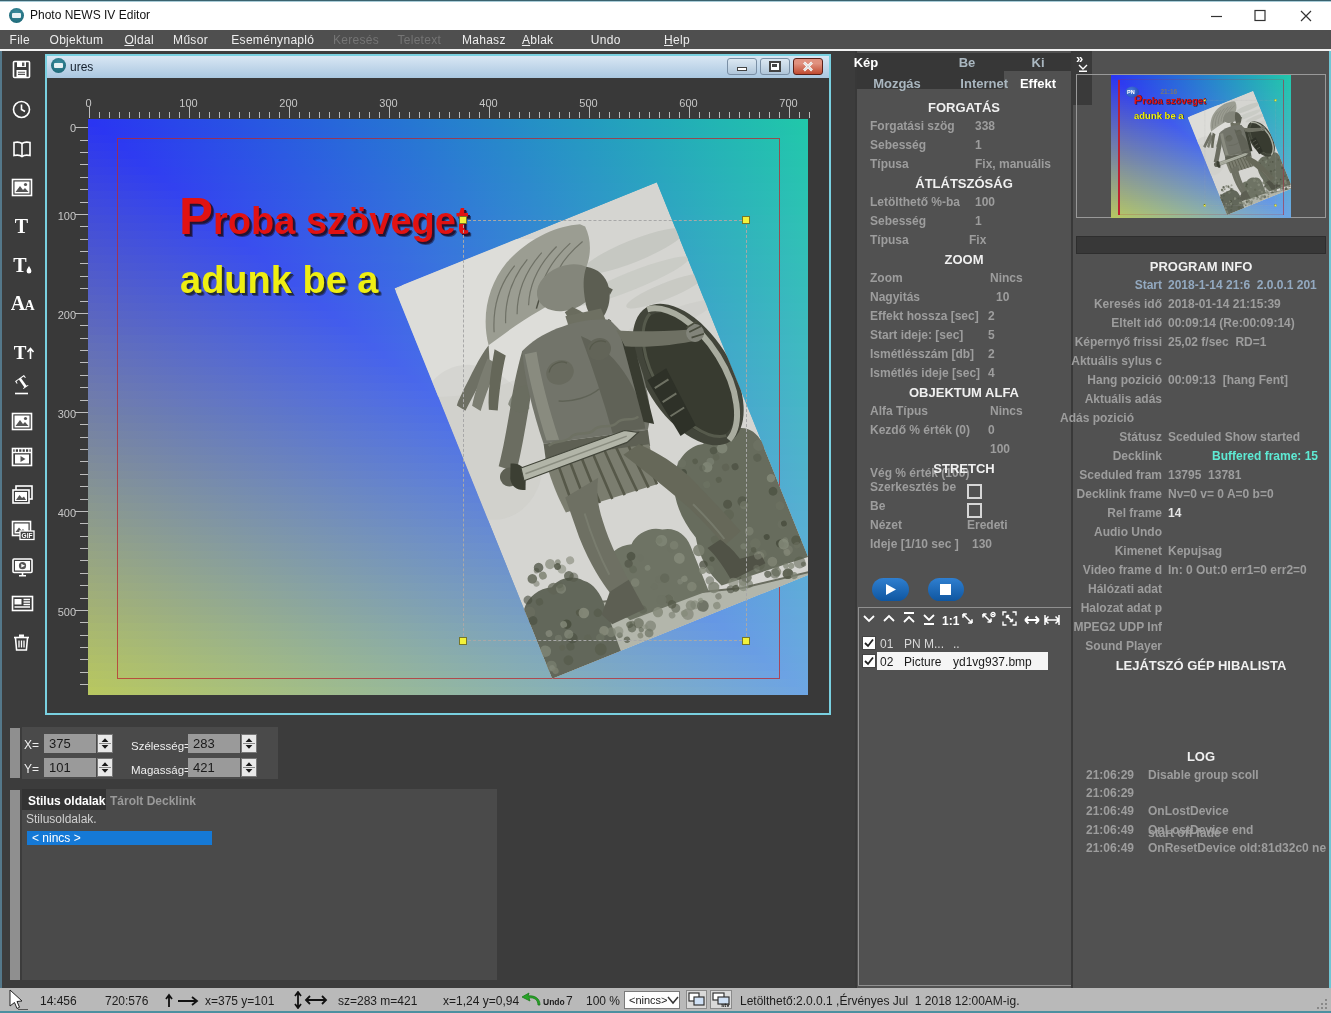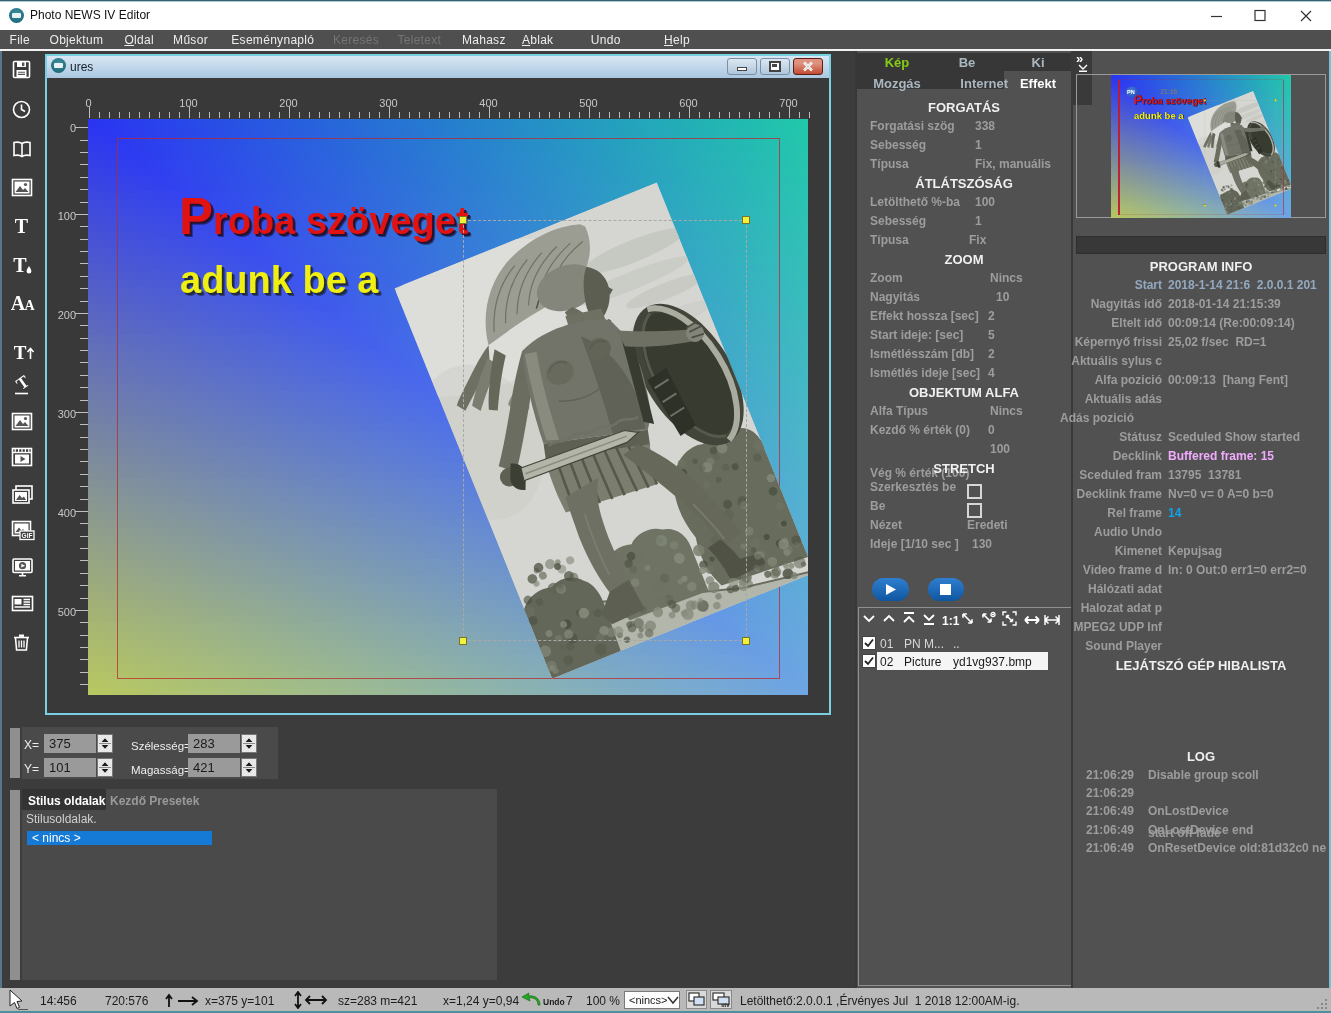--- a/index.html
+++ b/index.html
@@ -601,21 +601,21 @@
 <div class="hdl" style="left:371px;top:97px"></div>
 <div class="hdl" style="left:654px;top:97px"></div>
 <div class="hdl" style="left:371px;top:518px"></div>
 <div class="hdl" style="left:654px;top:518px"></div>
   </div>
 
 <div class="abs" style="left:857px;top:51px;width:214px;height:937px;background:#515151"></div>
 <div class="abs" style="left:855px;top:51px;width:2px;height:937px;background:#383838"></div>
 <div class="abs" style="left:857px;top:53px;width:214px;height:36px;background:#373737"></div>
 <div class="abs" style="left:1004px;top:71px;width:67px;height:18px;background:#515151"></div>
-<div class="pl" style="left:857px;top:55px;width:80px;text-align:center;color:#84cc16;font-weight:bold;font-size:13px">Kép</div>
+<div class="pl" style="left:826px;top:55px;width:80px;text-align:center;color:#ffffff;font-weight:bold;font-size:13px">Kép</div>
 <div class="pl" style="left:927px;top:55px;width:80px;text-align:center;color:#aab7c0;font-weight:bold;font-size:13px">Be</div>
 <div class="pl" style="left:998px;top:55px;width:80px;text-align:center;color:#aab7c0;font-weight:bold;font-size:13px">Ki</div>
 <div class="pl" style="left:857px;top:76px;width:80px;text-align:center;color:#aab7c0;font-weight:bold;font-size:13px">Mozgás</div>
 <div class="pl" style="left:928px;top:76px;width:80px;text-align:right;color:#aab7c0;font-weight:bold;font-size:13px">Internet</div>
 <div class="pl" style="left:998px;top:76px;width:80px;text-align:center;color:#fff;font-weight:bold;font-size:13px">Effekt</div>
 <div class="ph" style="left:857px;top:100px;width:214px">FORGATÁS</div>
 <div class="pl" style="left:870px;top:119px">Forgatási szög</div>
 <div class="pl" style="left:975px;top:119px">338</div>
 <div class="pl" style="left:870px;top:138px">Sebesség</div>
 <div class="pl" style="left:975px;top:138px">1</div>
@@ -1045,41 +1045,41 @@
 <div style="position:absolute;left:64px;top:56px;font-size:22px;font-weight:bold;color:#fff">PN</div>
 <div style="position:absolute;left:198px;top:52px;font-size:26px;color:#777;font-weight:bold">21:16</div>
 </div>
 <div style="position:absolute;left:7px;top:5px;width:1.5px;height:135px;background:rgba(190,30,45,0.95)"></div>
 <div style="position:absolute;left:172px;top:5px;width:1px;height:135px;background:rgba(170,40,60,0.5)"></div>
 </div>
 <div class="abs" style="left:1076px;top:236px;width:250px;height:18px;background:#383838;border:1px solid #2e2e2e"></div>
 <div class="ph" style="left:1073px;top:259px;width:256px">PROGRAM INFO</div>
 <div class="pl" style="left:1060px;top:278px;width:102px;text-align:right;white-space:nowrap;color:#93a9c0">Start</div>
 <div class="pl" style="left:1168px;top:278px;white-space:nowrap;color:#93a9c0">2018-1-14 21:6&nbsp;&nbsp;2.0.0.1 201</div>
-<div class="pl" style="left:1060px;top:297px;width:102px;text-align:right;white-space:nowrap;color:#9d9d9d">Nagyitás idő</div>
+<div class="pl" style="left:1060px;top:297px;width:102px;text-align:right;white-space:nowrap;color:#9d9d9d">Keresés idő</div>
 <div class="pl" style="left:1168px;top:297px;white-space:nowrap;color:#9d9d9d">2018-01-14 21:15:39</div>
 <div class="pl" style="left:1060px;top:316px;width:102px;text-align:right;white-space:nowrap;color:#9d9d9d">Eltelt idő</div>
 <div class="pl" style="left:1168px;top:316px;white-space:nowrap;color:#9d9d9d">00:09:14 (Re:00:09:14)</div>
 <div class="pl" style="left:1060px;top:335px;width:102px;text-align:right;white-space:nowrap;color:#9d9d9d">Képernyő frissi</div>
 <div class="pl" style="left:1168px;top:335px;white-space:nowrap;color:#9d9d9d">25,02 f/sec&nbsp;&nbsp;RD=1</div>
 <div class="pl" style="left:1060px;top:354px;width:102px;text-align:right;white-space:nowrap;color:#9d9d9d">Aktuális sylus c</div>
-<div class="pl" style="left:1060px;top:373px;width:102px;text-align:right;white-space:nowrap;color:#9d9d9d">Alfa pozició</div>
+<div class="pl" style="left:1060px;top:373px;width:102px;text-align:right;white-space:nowrap;color:#9d9d9d">Hang pozició</div>
 <div class="pl" style="left:1168px;top:373px;white-space:nowrap;color:#9d9d9d">00:09:13&nbsp;&nbsp;[hang Fent]</div>
 <div class="pl" style="left:1060px;top:392px;width:102px;text-align:right;white-space:nowrap;color:#9d9d9d">Aktuális adás</div>
 <div class="pl" style="left:1060px;top:411px;width:102px;white-space:nowrap;color:#9d9d9d">Adás pozició</div>
 <div class="pl" style="left:1060px;top:430px;width:102px;text-align:right;white-space:nowrap;color:#9d9d9d">Státusz</div>
 <div class="pl" style="left:1168px;top:430px;white-space:nowrap;color:#9d9d9d">Sceduled Show started</div>
 <div class="pl" style="left:1060px;top:449px;width:102px;text-align:right;white-space:nowrap;color:#9d9d9d">Decklink</div>
-<div class="pl" style="left:1168px;top:449px;white-space:nowrap;color:#f0abfc">Buffered frame: 15</div>
+<div class="pl" style="left:1212px;top:449px;white-space:nowrap;color:#5eead4">Buffered frame: 15</div>
 <div class="pl" style="left:1060px;top:468px;width:102px;text-align:right;white-space:nowrap;color:#9d9d9d">Sceduled fram</div>
 <div class="pl" style="left:1168px;top:468px;white-space:nowrap;color:#9d9d9d">13795&nbsp;&nbsp;13781</div>
 <div class="pl" style="left:1060px;top:487px;width:102px;text-align:right;white-space:nowrap;color:#9d9d9d">Decklink frame</div>
 <div class="pl" style="left:1168px;top:487px;white-space:nowrap;color:#9d9d9d">Nv=0 v= 0 A=0 b=0</div>
 <div class="pl" style="left:1060px;top:506px;width:102px;text-align:right;white-space:nowrap;color:#9d9d9d">Rel frame</div>
-<div class="pl" style="left:1168px;top:506px;white-space:nowrap;color:#0ea5e9">14</div>
+<div class="pl" style="left:1168px;top:506px;white-space:nowrap;color:#e5e5e5">14</div>
 <div class="pl" style="left:1060px;top:525px;width:102px;text-align:right;white-space:nowrap;color:#9d9d9d">Audio Undo</div>
 <div class="pl" style="left:1060px;top:544px;width:102px;text-align:right;white-space:nowrap;color:#9d9d9d">Kimenet</div>
 <div class="pl" style="left:1168px;top:544px;white-space:nowrap;color:#9d9d9d">Kepujsag</div>
 <div class="pl" style="left:1060px;top:563px;width:102px;text-align:right;white-space:nowrap;color:#9d9d9d">Video frame d</div>
 <div class="pl" style="left:1168px;top:563px;white-space:nowrap;color:#9d9d9d">In: 0 Out:0 err1=0 err2=0</div>
 <div class="pl" style="left:1060px;top:582px;width:102px;text-align:right;white-space:nowrap;color:#9d9d9d">Hálózati adat</div>
 <div class="pl" style="left:1060px;top:601px;width:102px;text-align:right;white-space:nowrap;color:#9d9d9d">Halozat adat p</div>
 <div class="pl" style="left:1060px;top:620px;width:102px;text-align:right;white-space:nowrap;color:#9d9d9d">MPEG2 UDP Inf</div>
 <div class="pl" style="left:1060px;top:639px;width:102px;text-align:right;white-space:nowrap;color:#9d9d9d">Sound Player</div>
 <div class="ph" style="left:1073px;top:658px;width:256px">LEJÁTSZÓ GÉP HIBALISTA</div>
@@ -1126,21 +1126,21 @@
 <div class="abs" style="left:241px;top:758px;width:16px;height:19px;background:#e8e8e8;border:1px solid #777"></div>
 <svg class="abs" style="left:243px;top:760px" width="12" height="15" viewBox="0 0 12 15">
     <path d="M6,2.2 L9.4,6 H2.6 Z" fill="#1a1a1a"></path>
     <path d="M6,12.8 L2.6,9 H9.4 Z" fill="#1a1a1a"></path>
     <path d="M-2,7.5 H14" stroke="#8a8a8a" stroke-width="1"></path>
   </svg>
 <div class="abs" style="left:10px;top:790px;width:10px;height:190px;background:#8f8f8f"></div>
 <div class="abs" style="left:22px;top:789px;width:475px;height:191px;background:#4a4a4a"></div>
 <div class="abs" style="left:22px;top:789px;width:84px;height:21px;background:#333"></div>
 <div class="abs" style="left:28px;top:794px;font-size:12px;font-weight:bold;color:#fff">Stilus oldalak</div>
-<div class="abs" style="left:110px;top:794px;font-size:12px;font-weight:bold;color:#9a9a9a">Kezdő Presetek</div>
+<div class="abs" style="left:110px;top:794px;font-size:12px;font-weight:bold;color:#9a9a9a">Tárolt Decklink</div>
 <div class="abs" style="left:26px;top:812px;font-size:12px;color:#d0d0d0">Stilusoldalak.</div>
 <div class="abs" style="left:27px;top:831px;width:185px;height:14px;background:#1579d6"></div>
 <div class="abs" style="left:32px;top:831px;font-size:12px;color:#fff">&lt; nincs &gt;</div>
 
 <div style="position:absolute;left:0;top:988px;width:1331px;height:23px;background:#b9b9b9"></div>
 <svg style="position:absolute;left:6px;top:989px" width="26" height="24" viewBox="0 0 26 24">
     <path d="M4,1 L4,17 L8.5,13.5 L11,19.5 L13.5,18.3 L11,12.5 L16,12 Z" fill="#fff" stroke="#222" stroke-width="1"></path>
     <path d="M12,20.5 H22 M14,22.5 H22 M16,24 H22" stroke="#555" stroke-width="1.2"></path>
   </svg>
 <div class="st" style="left:40px">14:456</div>

